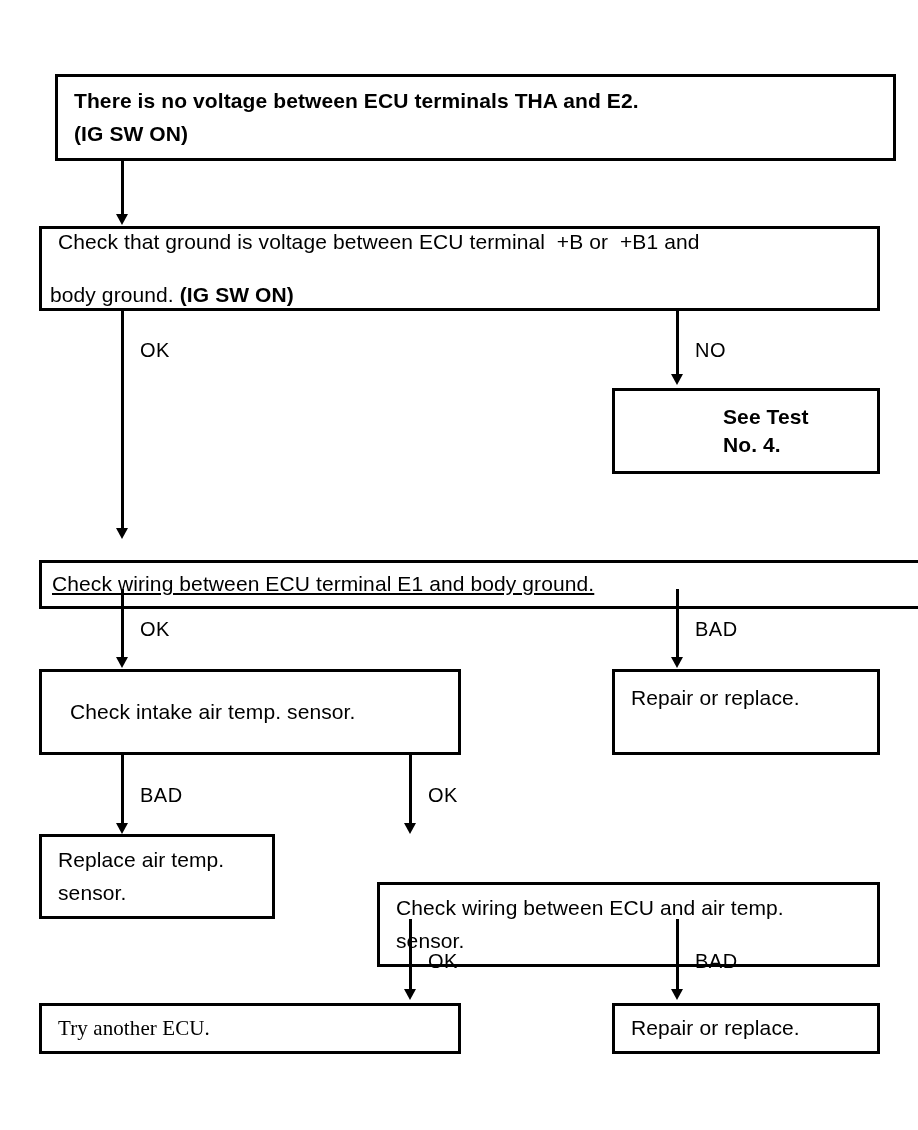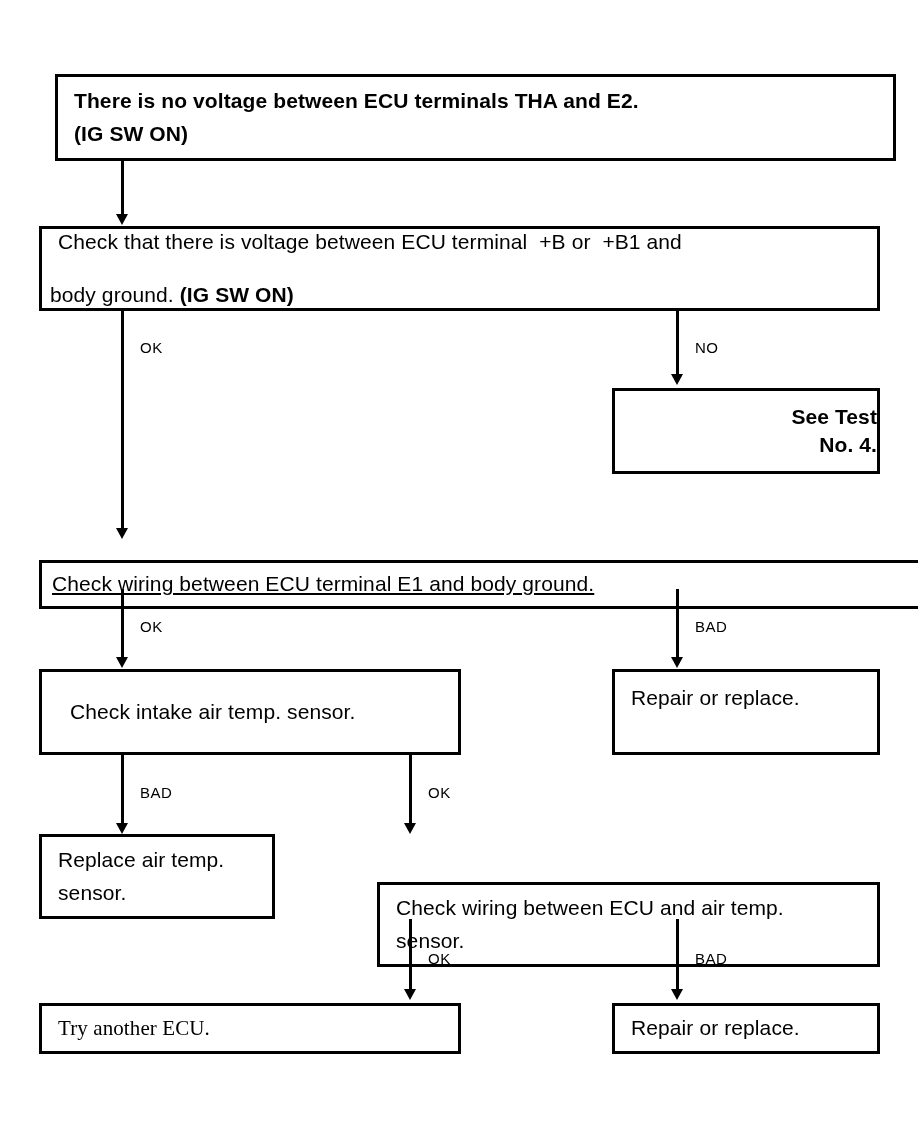--- a/index.html
+++ b/index.html
@@ -31,22 +31,21 @@
   .node .line {
     font-size: 21px;
     line-height: 1.55;
     letter-spacing: 0.1px;
     white-space: pre;
   }
   .node.pad-left .line { padding-left: 16px; }
   .node.pad-tight .line { padding-left: 6px; }
   .bold { font-weight: bold; }
   .node.center-text {
-    align-items: flex-end;
-    padding-left: 36px;
+    align-items: flex-start;
   }
   .node.center-text .line {
     padding-left: 108px;
     font-weight: bold;
     line-height: 1.35;
   }
   .node.mid-text .line {
     padding-left: 28px;
   }
 
@@ -59,41 +58,41 @@
   .arrowhead {
     position: absolute;
     width: 0;
     height: 0;
     border-left: 6px solid transparent;
     border-right: 6px solid transparent;
     border-top: 11px solid #000000;
   }
   .edge-label {
     position: absolute;
-    font-size: 15px;
+    font-size: 20px;
     line-height: 1;
     letter-spacing: 0.5px;
     white-space: nowrap;
   }
 </style>
 </head>
 <body>
 
 <div id="chart-root">
 
   <div class="node pad-left" style="left:39px; top:74px; width:841px; height:87px;margin-left:16px;">
     <div class="line bold">There is no voltage between ECU terminals THA and E2.</div>
     <div class="line bold">(IG SW ON)</div>
   </div>
 
   <div class="vline" style="left:121px; top:161px; height:58px;"></div>
   <div class="arrowhead" style="left:116px; top:214px;"></div>
 
   <div class="node pad-tight" style="left:39px; top:226px; width:841px; height:85px;">
-    <div class="line" style="padding-left:16px;">Check that there is voltage between ECU terminal  +B or  +B1 and</div>
+    <div class="line" style="padding-left:16px;">Check that ground is voltage between ECU terminal  +B or  +B1 and</div>
     <div class="line" style="padding-left:8px;margin-top:20px;"><span>body ground. </span><span class="bold">(IG SW ON)</span></div>
   </div>
 
   <div class="vline" style="left:121px; top:311px; height:219px;"></div>
   <div class="arrowhead" style="left:116px; top:528px;"></div>
   <div class="edge-label" style="left:140px; top:340px;">OK</div>
 
   <div class="vline" style="left:676px; top:311px; height:66px;"></div>
   <div class="arrowhead" style="left:671px; top:374px;"></div>
   <div class="edge-label" style="left:695px; top:340px;">NO</div>

